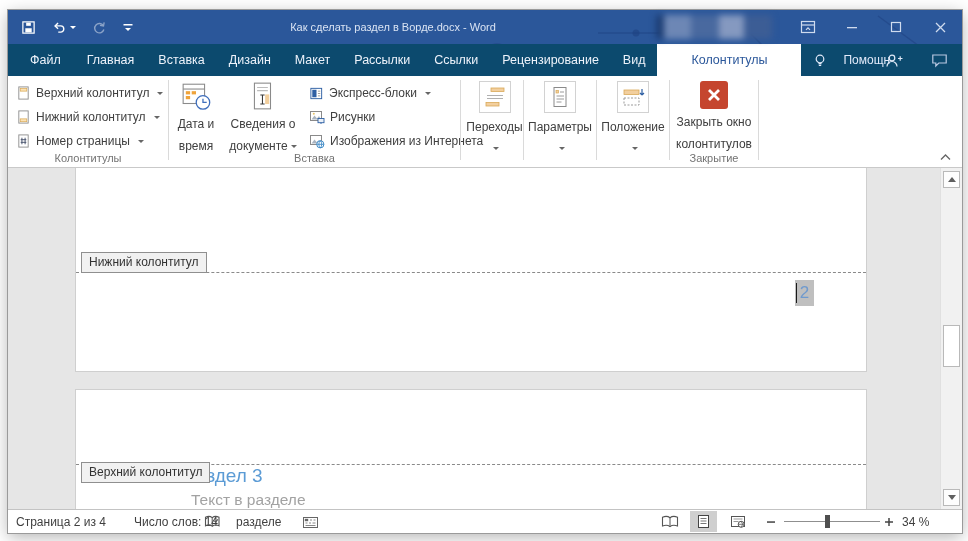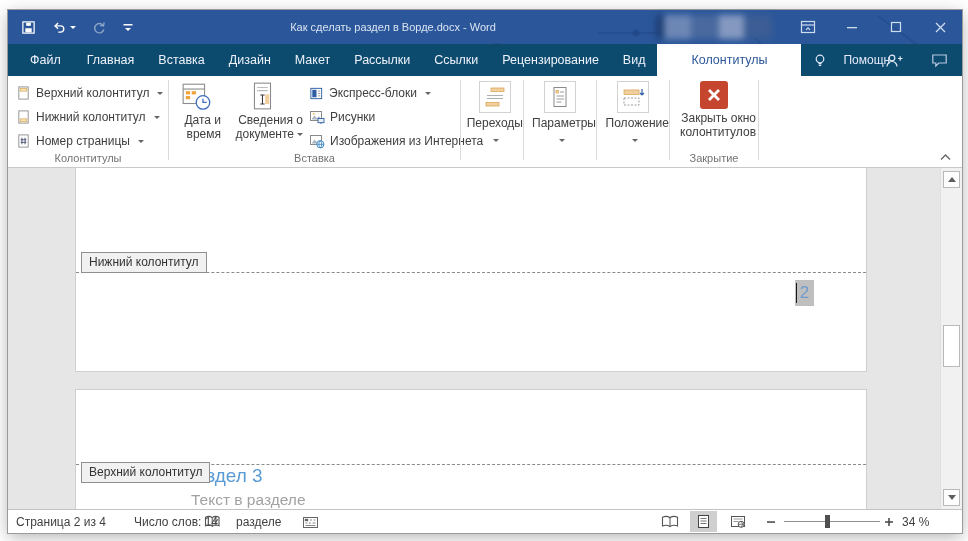--- a/index.html
+++ b/index.html
@@ -35,21 +35,21 @@
   
   .ribbon { position:absolute; left:0; top:66px; width:100%; height:92px; background:#fff;
             border-bottom:1px solid #c9c9c9; }
   .vsep { position:absolute; top:4px; bottom:7px; width:1px; background:#dadada; }
   .glabel { position:absolute; bottom:3px; left:0; right:0; text-align:center; font-size:11px; color:#737373; }
   .group { position:absolute; top:0; bottom:0; }
   .sbtn { position:absolute; display:flex; align-items:center; gap:5px; height:22px;
           padding:0 4px; font-size:12px; color:#404040; white-space:nowrap; }
   .lbtn { position:absolute; text-align:center; font-size:12px; color:#404040; }
   .lbtn .ic { display:block; margin:3px auto 2px; }
-  .lbtn .txt { line-height:14px;text-align:right; }
+  .lbtn .txt { line-height:22px; }
   .icbox { width:32px; height:32px; border:1px solid #d2d2d2; background:#fff;
            margin:3px auto 3px; display:flex; align-items:center; justify-content:center; }
   .dd { display:inline-block; width:0; height:0; border-left:3px solid transparent;
         border-right:3px solid transparent; border-top:3.5px solid #666;
         vertical-align:middle; margin-left:3px; }
   .ddrow { margin-top:3px; }
   .chev { position:absolute; left:928px; top:74px; width:18px; height:14px;
           display:flex; align-items:center; justify-content:center; }
 
   

